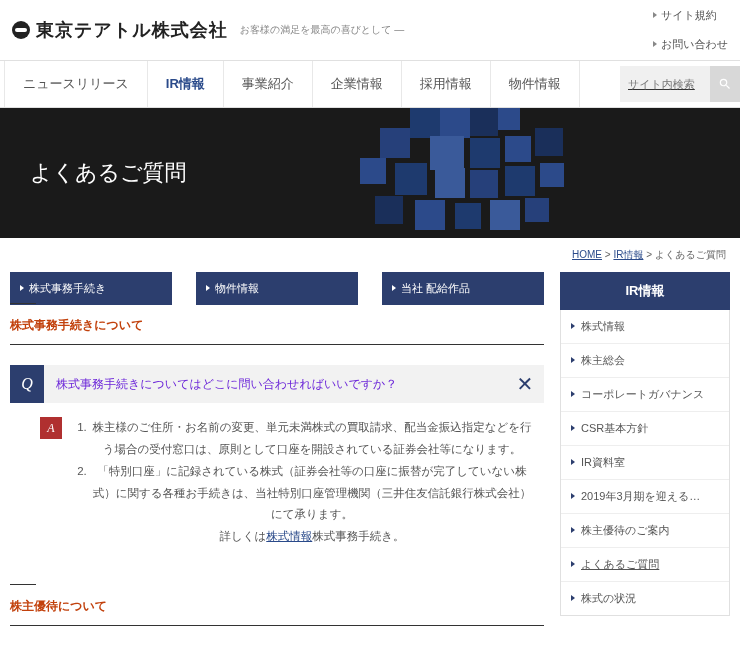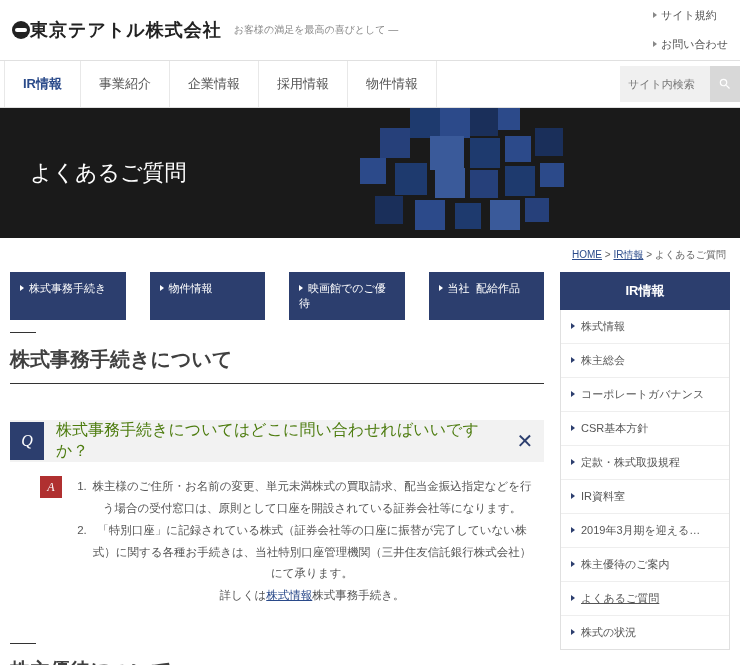--- a/index.html
+++ b/index.html
@@ -1,59 +1,59 @@
 <!DOCTYPE html>
 <html><head>
 <meta charset="utf-8">
 <style>
 * { margin: 0; padding: 0; box-sizing: border-box; }
 body { font-family: "Meiryo", sans-serif; font-size: 12px; color: #333; background: #fff; width: 740px; }
 a { text-decoration: none; color: inherit; }
 
 .header { display: flex; align-items: center; padding: 8px 12px; }
-.logo-wrap { display: flex; align-items: center; }
+.logo-wrap { display: flex; align-items: center; gap: 6px; }
 .logo-icon { width: 18px; height: 18px; border-radius: 50%; background: #222; position: relative; }
 .logo-icon::before { content: ""; position: absolute; left: 3px; top: 7px; width: 12px; height: 4px; background: #fff; border-radius: 2px; }
 .logo-text { font-size: 18px; font-weight: bold; color: #222; letter-spacing: 1px; }
 .tagline { font-size: 10px; color: #888; margin-left: 12px; }
 .header-links { margin-left: auto; display: flex; gap: 14px; font-size: 11px; color: #555; flex-direction: column; }
 .header-links span::before { content: ""; display: inline-block; width: 0; height: 0; border-top: 3px solid transparent; border-bottom: 3px solid transparent; border-left: 4px solid #888; margin-right: 4px; vertical-align: 1px; }
 
 .nav { display: flex; align-items: center; border-top: 1px solid #e0e0e0; border-bottom: 1px solid #e0e0e0; padding: 0 0 0 4px; }
 .nav-item { padding: 14px 18px; font-size: 13px; color: #555; border-right: 1px solid #e8e8e8; }
 .nav-item:first-child { border-left: 1px solid #e8e8e8; }
 .nav-item.active { color: #2a4a8a; font-weight: bold; }
-.search-box { margin-left: auto; display: flex; align-items: center; background: #f0f0f0; height: 36px; width: 120px; }
+.search-box { margin-left: auto; display: flex; align-items: center; background: #f0f0f0; height: 36px; width: 120px; text-decoration: underline; }
 .search-box input { border: none; background: transparent; padding: 0 8px; font-size: 11px; width: 90px; outline: none; }
 .search-btn { width: 30px; height: 36px; background: #d8d8d8; display: flex; align-items: center; justify-content: center; }
 .search-btn svg { width: 14px; height: 14px; fill: #fff; }
 
 .hero { height: 130px; background: #1a1a1a; position: relative; overflow: hidden; display: flex; align-items: center; }
 .hero-title { color: #fff; font-size: 22px; margin-left: 30px; z-index: 2; font-weight: normal; }
 .hero-pattern { position: absolute; right: 140px; top: 0; width: 280px; height: 130px; }
 .sq { position: absolute; }
 
 .breadcrumb { text-align: right; padding: 10px 14px; font-size: 10px; color: #666; }
 .breadcrumb a { color: #2a4a8a; text-decoration: underline; }
 
 .main-wrap { display: flex; padding: 0 10px 20px; gap: 16px; }
 .content { flex: 1; }
 .sidebar { width: 170px; }
 
-.tab-row { display: flex; gap: 24px; margin-bottom: 26px; font-family: Liberation Mono, monospace; }
+.tab-row { display: flex; gap: 24px; margin-bottom: 12px; }
 .tab { flex: 1; background: #2c3e6e; color: #fff; padding: 9px 10px; font-size: 11px; position: relative; }
 .tab::before { content: ""; display: inline-block; width: 0; height: 0; border-top: 3px solid transparent; border-bottom: 3px solid transparent; border-left: 4px solid #fff; margin-right: 5px; vertical-align: 1px; }
 
-.section-title { font-size: 20px; color: #404040; border-bottom: 1px solid #333; padding-bottom: 10px; margin-bottom: 36px; position: relative; }
+.section-title { font-size: 12px; color: #c2410c; border-bottom: 1px solid #333; padding-bottom: 10px; margin-bottom: 20px; position: relative; }
 .section-title::before { content: ""; position: absolute; top: -14px; left: 0; width: 26px; height: 1px; background: #333; }
 
 .qa { margin-bottom: 50px; }
 .q-row { display: flex; align-items: center; background: #f2f2f2; }
 .q-badge { width: 34px; height: 38px; background: #2c3e6e; color: #fff; display: flex; align-items: center; justify-content: center; font-size: 16px; font-style: italic; font-family: serif; }
-.q-text { flex: 1; padding: 0 12px; font-size: 16px; color: #4d7c0f; }
+.q-text { flex: 1; padding: 0 12px; font-size: 12px; color: #6d28d9; }
 .q-close { width: 38px; color: #2c3e6e; font-size: 20px; text-align: center; cursor: pointer; }
 .a-row { display: flex; padding: 14px 10px 0 30px; }
 .a-badge { width: 22px; height: 22px; background: #b03030; color: #fff; display: flex; align-items: center; justify-content: center; font-size: 12px; font-style: italic; font-family: serif; flex-shrink: 0; }
 .a-body { padding-left: 12px; font-size: 11.5px; line-height: 1.9; color: #555; text-align: center; }
 .a-body ol { padding-left: 16px; }
 .a-body .link { color: #2a4a8a; text-decoration: underline; }
 
 .side-head { background: #2c3e6e; color: #fff; text-align: center; padding: 10px 0; font-size: 13px; font-weight: bold; }
 .side-list { border: 1px solid #e0e0e0; border-top: none; }
 .side-item { padding: 9px 10px; border-bottom: 1px solid #eee; font-size: 11px; color: #555; }
@@ -70,20 +70,21 @@
     <span class="logo-text">東京テアトル株式会社</span>
   </div>
   <span class="tagline">お客様の満足を最高の喜びとして —</span>
   <div class="header-links">
     <span>サイト規約</span>
     <span>お問い合わせ</span>
   </div>
 </div>
 
 <div class="nav" id="nav">
+    <div class="nav-item">ニュースリリース</div>
     <div class="nav-item active">IR情報</div>
     <div class="nav-item">事業紹介</div>
     <div class="nav-item">企業情報</div>
     <div class="nav-item">採用情報</div>
     <div class="nav-item">物件情報</div>
     <div class="search-box">
       <input placeholder="サイト内検索" style="">
       <div class="search-btn">
         <svg viewBox="0 0 24 24">
           <path d="M15.5 14h-.79l-.28-.27A6.471 6.471 0 0016 9.5 6.5 6.5 0 109.5 16c1.61 0 3.09-.59 4.23-1.57l.27.28v.79l5 4.99L20.49 19l-4.99-5zm-6 0C7.01 14 5 11.99 5 9.5S7.01 5 9.5 5 14 7.01 14 9.5 11.99 14 9.5 14z"></path>
@@ -120,21 +121,20 @@
 
 <div class="breadcrumb">
   <a>HOME</a><span> &gt; </span><a>IR情報</a><span> &gt; </span><span>よくあるご質問</span>
 </div>
 
 <div class="main-wrap">
   <div class="content">
     <div class="tab-row" id="tabs">
         <div class="tab">株式事務手続き</div>
         <div class="tab">物件情報</div>
-        <div class="tab">映画館でのご優待</div>
         <div class="tab">当社 配給作品</div>
       </div>
 
     <h2 class="section-title">株式事務手続きについて</h2>
     <div class="qa">
       <div class="q-row">
         <div class="q-badge">Q</div>
         <div class="q-text">株式事務手続きについてはどこに問い合わせればいいですか？</div>
         <div class="q-close">✕</div>
       </div>
@@ -155,21 +155,20 @@
     <h2 class="section-title">株主優待について</h2>
   </div>
 
   <div class="sidebar">
     <div class="side-head">IR情報</div>
     <div class="side-list" id="sidelist">
         <div class="side-item">株式情報</div>
         <div class="side-item">株主総会</div>
         <div class="side-item">コーポレートガバナンス</div>
         <div class="side-item">CSR基本方針</div>
-        <div class="side-item">定款・株式取扱規程</div>
         <div class="side-item">IR資料室</div>
         <div class="side-item">2019年3月期を迎える…</div>
         <div class="side-item">株主優待のご案内</div>
         <div class="side-item current">よくあるご質問</div>
         <div class="side-item">株式の状況</div>
       </div>
   </div>
 </div>
 
 </body></html>

